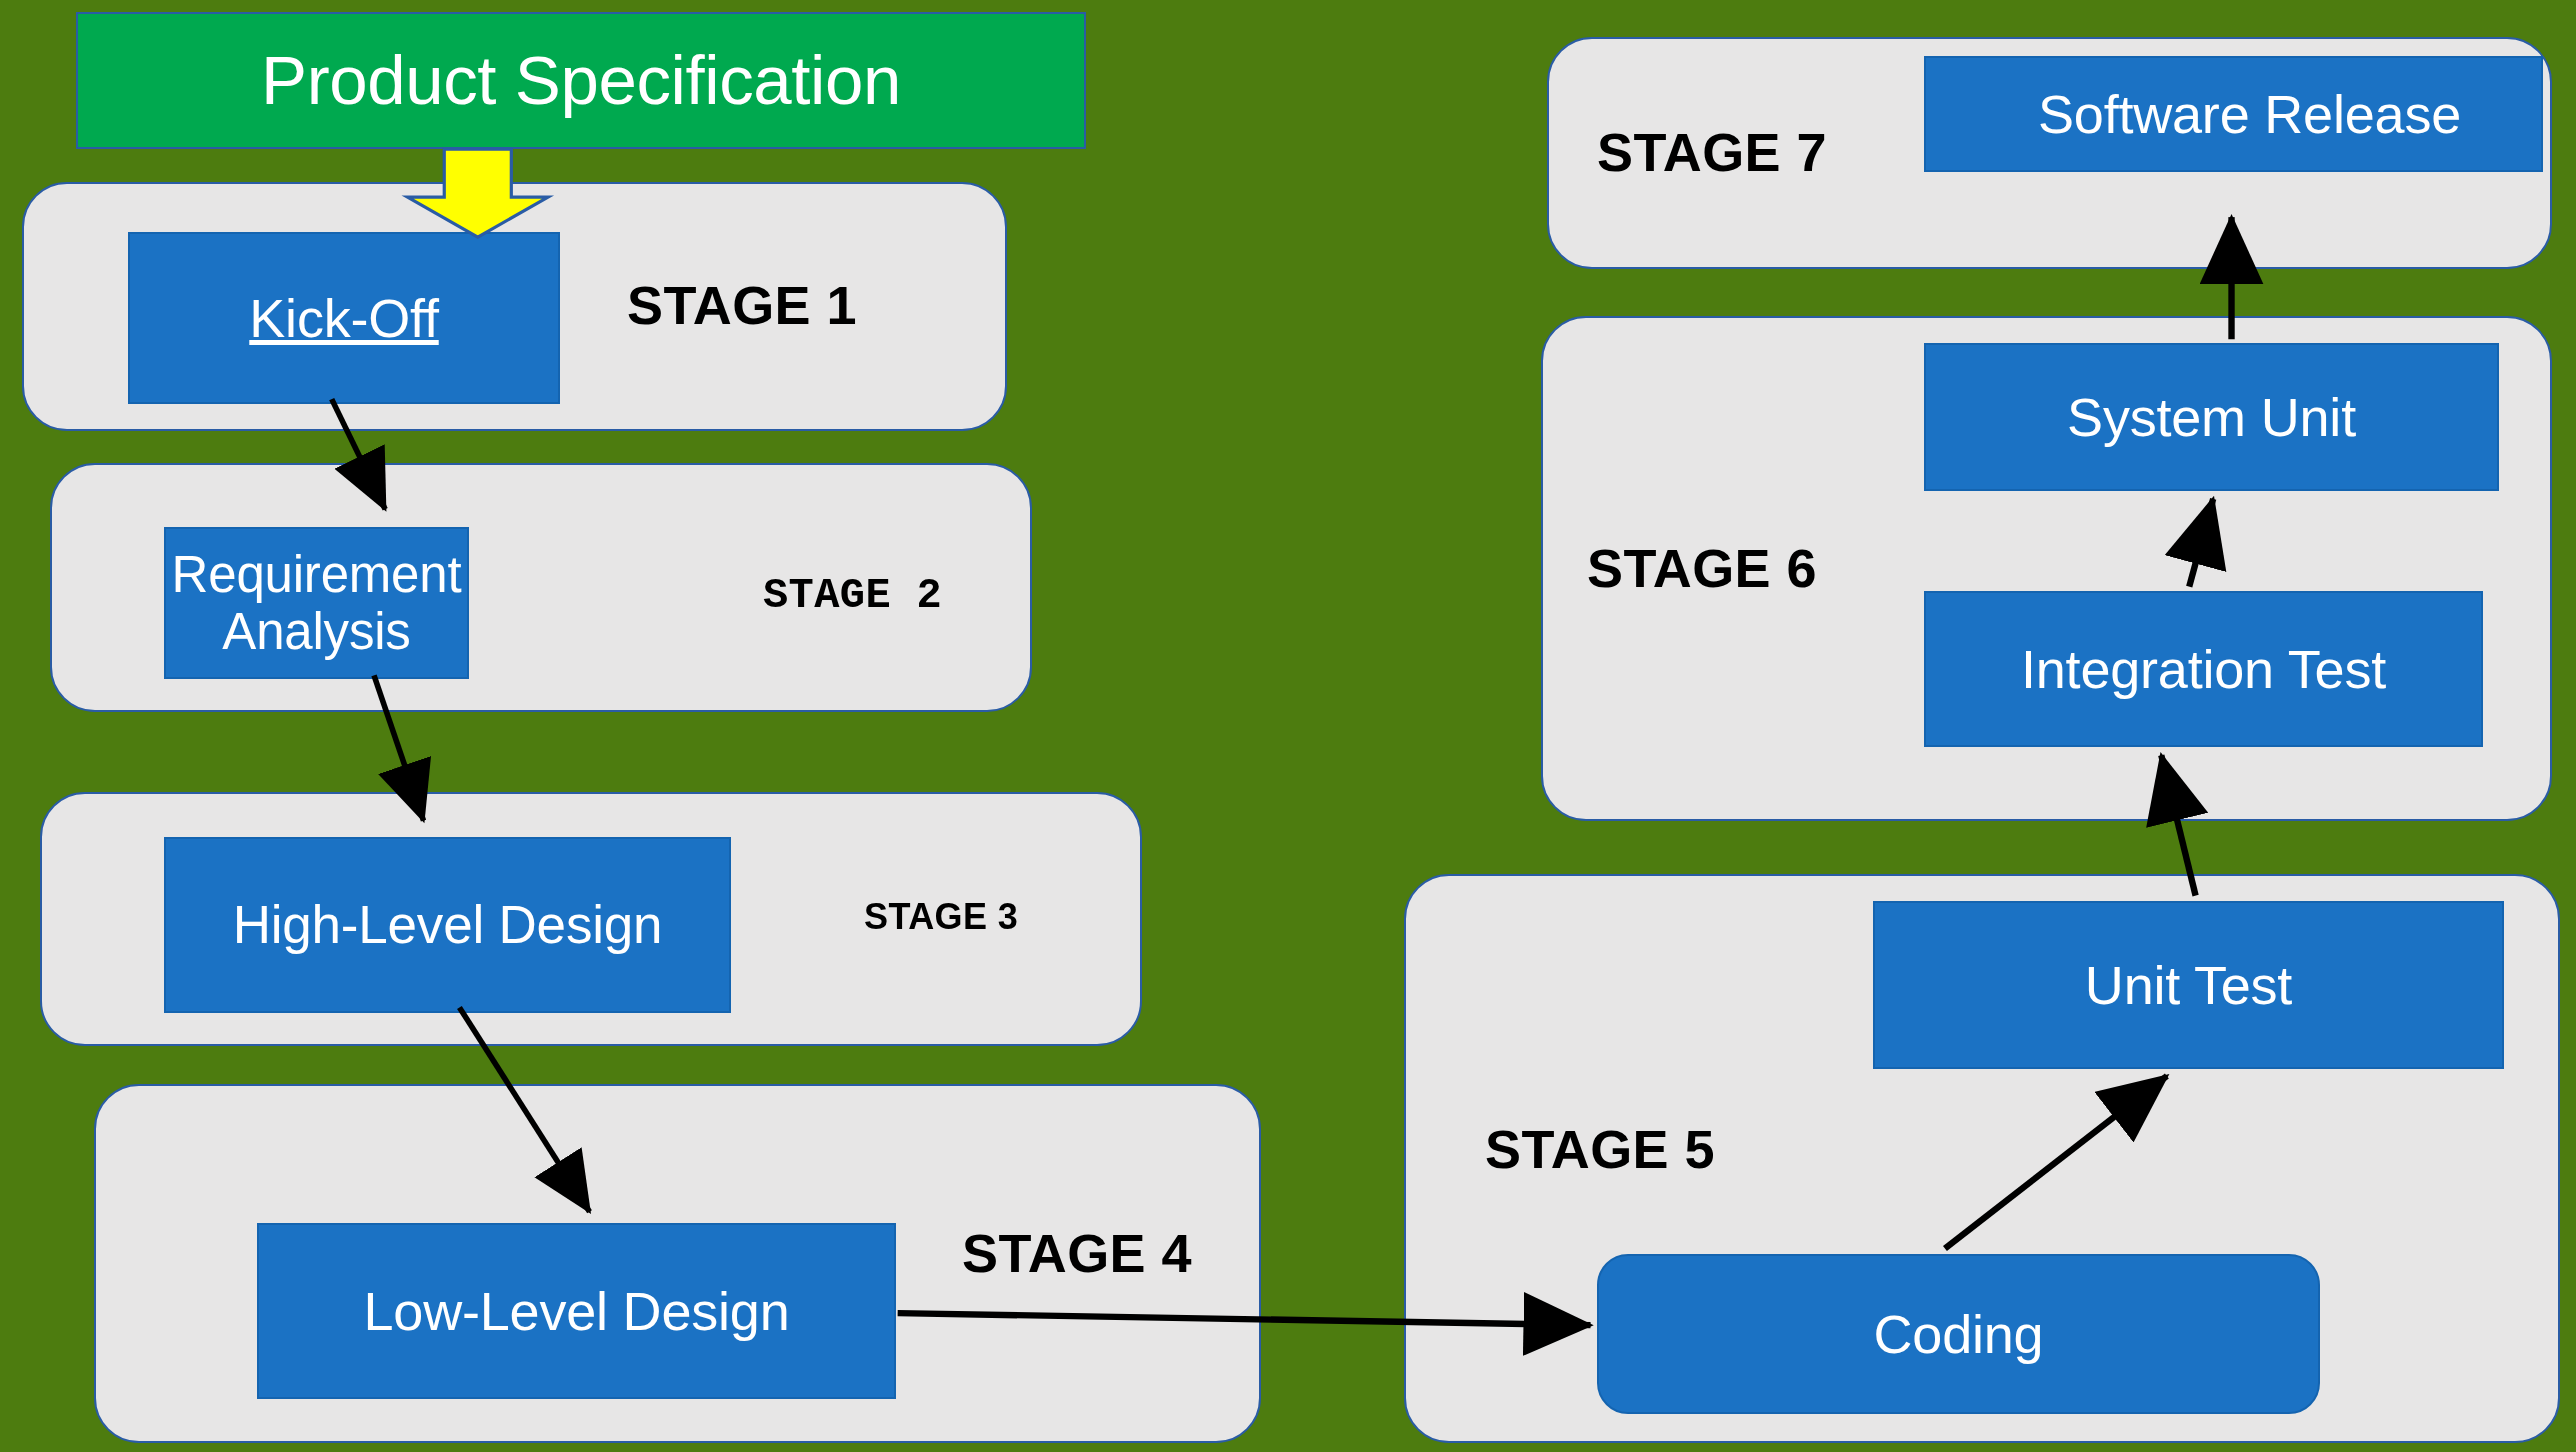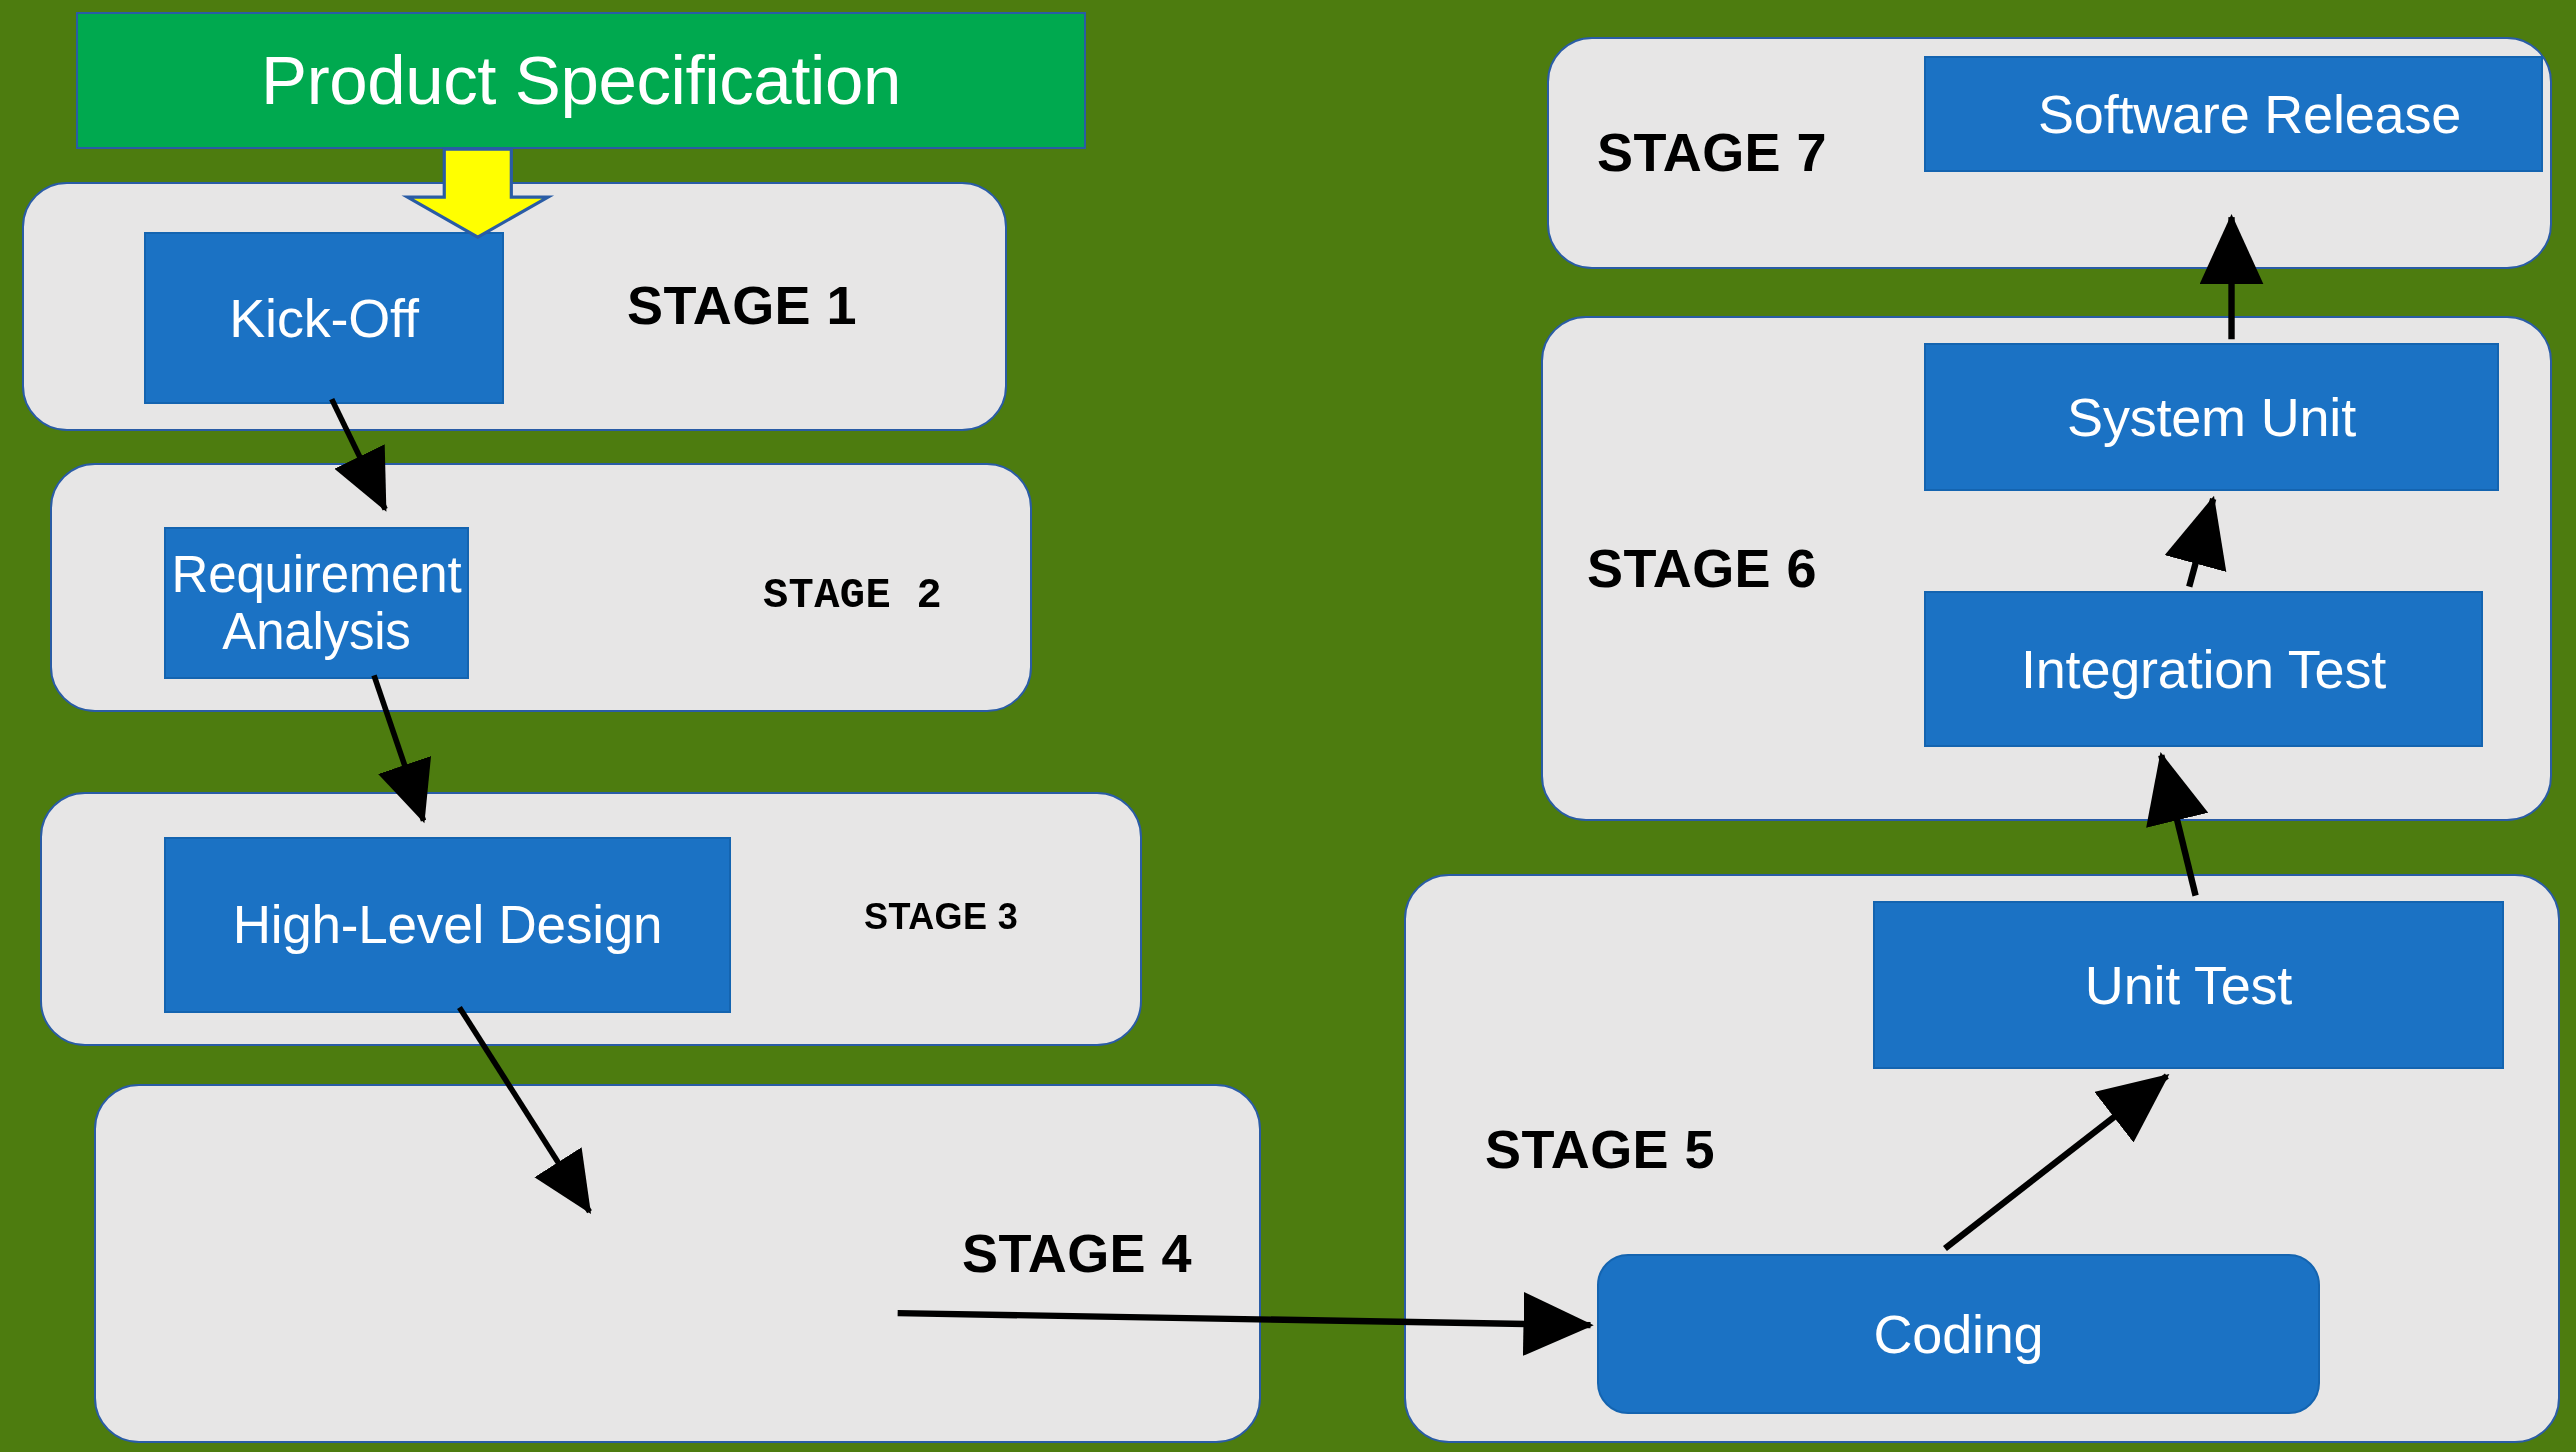--- a/index.html
+++ b/index.html
@@ -91,32 +91,35 @@
   <div class="stage-container" style="left:40px; top:792px; width:1102px; height:254px;"></div>
 
   <div class="stage-container" style="left:94px; top:1084px; width:1167px; height:359px;"></div>
 
   <div class="stage-container" style="left:1404px; top:874px; width:1156px; height:569px;"></div>
 
   <div class="stage-container" style="left:1541px; top:316px; width:1011px; height:505px;"></div>
 
   <div class="stage-container" style="left:1547px; top:37px; width:1005px; height:232px;"></div>
 
-  <div class="proc-box" style="left:144px; top:232px; width:360px; height:172px; font-size:54px;">
+  <div class="proc-box" style="left:128px; top:232px; width:432px; height:172px; font-size:54px;text-decoration:underline;">
     <span>Kick-Off</span>
   </div>
 
   <div class="proc-box" style="left:164px; top:527px; width:305px; height:152px; font-size:51px;">
     <span>Requirement Analysis</span>
   </div>
 
   <div class="proc-box" style="left:164px; top:837px; width:567px; height:176px; font-size:53px;">
     <span>High-Level Design</span>
   </div>
 
+  <div class="proc-box" style="left:257px; top:1223px; width:639px; height:176px; font-size:54px;">
+    <span>Low-Level Design</span>
+  </div>
 
   <div class="proc-box" style="left:1873px; top:901px; width:631px; height:168px; font-size:54px;">
     <span>Unit Test</span>
   </div>
 
   <div class="proc-box" style="left:1597px; top:1254px; width:723px; height:160px; font-size:54px;border-radius:31px;">
     <span>Coding</span>
   </div>
 
   <div class="proc-box" style="left:1924px; top:343px; width:575px; height:148px; font-size:54px;">

